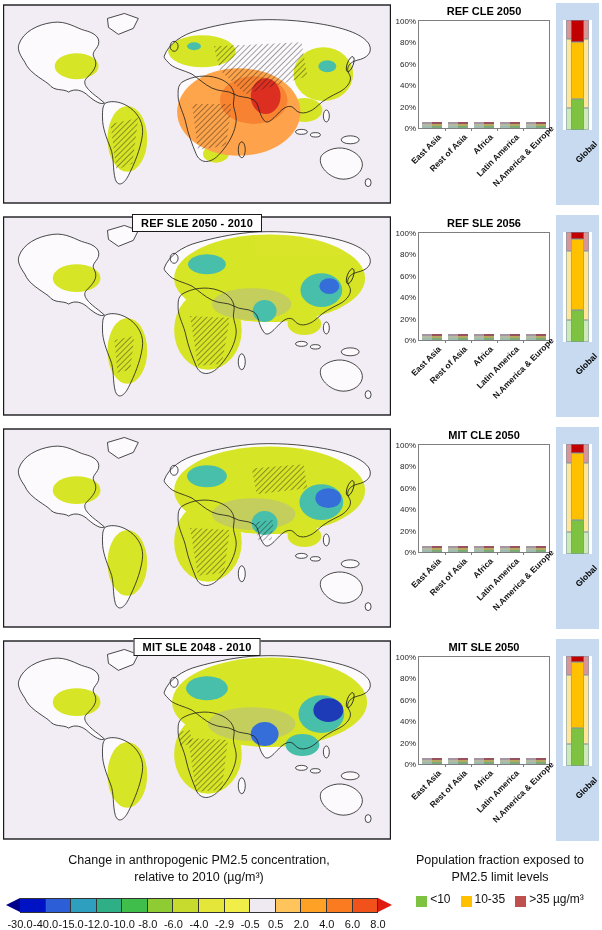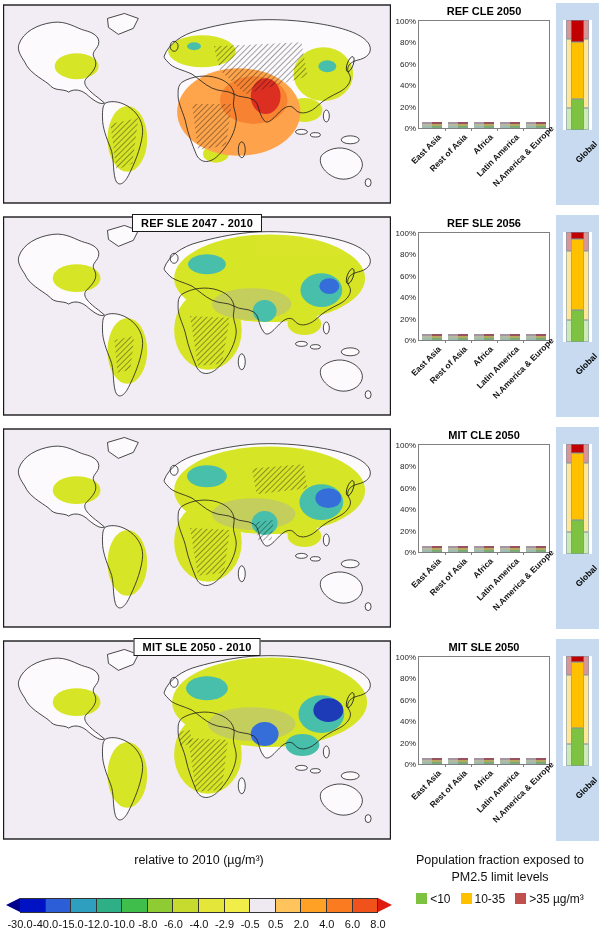--- a/index.html
+++ b/index.html
@@ -46,21 +46,21 @@
     display:flex;flex-direction:column-reverse;}
   .glab{position:absolute;top:136px;left:2px;font-size:8.5px;font-weight:bold;
     transform:rotate(-45deg);transform-origin:top right;width:34px;text-align:right;}
   
   .caption-left{position:absolute;left:0;top:852px;width:398px;text-align:center;
     font-size:12.5px;color:#111;line-height:1.35;}
   .caption-right{position:absolute;left:398px;top:852px;width:204px;text-align:center;
     font-size:12.5px;color:#111;line-height:1.35;}
   .exp-legend{display:flex;justify-content:center;gap:10px;margin-top:5px;
     font-size:12px;align-items:center;}
-  .exp-item{display:flex;align-items:center;gap:3px;}
+  .exp-item{display:flex;align-items:flex-end;gap:3px;}
   .sq{width:11px;height:11px;display:inline-block;}
   .cbar-wrap{position:absolute;left:6px;top:898px;width:386px;height:30px;}
   .cbar{position:absolute;left:14px;right:14px;top:0;height:13px;display:flex;
     border-top:1px solid #333;border-bottom:1px solid #333;}
   .cseg{flex:1;height:100%;border-right:1px solid #333;}
   .cseg:last-child{border-right:none;}
   .arrow{position:absolute;top:-1px;width:0;height:0;
     border-top:7.5px solid transparent;border-bottom:7.5px solid transparent;}
   .arrowL{right:100%;border-right-width:14px;border-right-style:solid;}
   .arrowR{left:100%;border-left-width:14px;border-left-style:solid;}
@@ -235,21 +235,21 @@
         <ellipse cx="205" cy="48" rx="19" ry="10" fill="#3fbca6"></ellipse>
         <ellipse cx="320" cy="74" rx="21" ry="17" fill="#3fbca6"></ellipse>
         <ellipse cx="263" cy="95" rx="12" ry="11" fill="#3fbca6"></ellipse>
         <ellipse cx="328" cy="70" rx="10" ry="8" fill="#2b66d8"></ellipse>
       </g>
       <use href="#landmass" fill="none" stroke="#1a1a1a" stroke-width="0.8"></use>
       <polygon points="188,100 228,102 220,148 196,150" fill="url(#hatch)"></polygon>
       <polygon points="112,124 132,120 128,154 115,157" fill="url(#hatch)"></polygon>
       <rect x="0.5" y="0.5" width="389" height="199" fill="none" stroke="#1a1a1a" stroke-width="1.4"></rect>
     </svg>
-    <div class="map-title">REF SLE 2047 - 2010</div>
+    <div class="map-title">REF SLE 2050 - 2010</div>
   </div>
   <div class="chart-wrap">
     <div class="chart-title">REF SLE 2056</div>
     <div class="plot">
         <div class="ytick" style="top: 0%;">100%</div>
         <div class="ytick" style="top: 20%;">80%</div>
         <div class="ytick" style="top: 40%;">60%</div>
         <div class="ytick" style="top: 60%;">40%</div>
         <div class="ytick" style="top: 80%;">20%</div>
         <div class="ytick" style="top: 100%;">0%</div>
@@ -485,21 +485,21 @@
         <ellipse cx="301" cy="105" rx="17" ry="11" fill="#3fbca6"></ellipse>
         <ellipse cx="320" cy="74" rx="23" ry="19" fill="#3fbca6"></ellipse>
         <ellipse cx="263" cy="94" rx="14" ry="12" fill="#2b66d8"></ellipse>
         <ellipse cx="327" cy="70" rx="15" ry="12" fill="#1230b4"></ellipse>
       </g>
       <use href="#landmass" fill="none" stroke="#1a1a1a" stroke-width="0.8"></use>
       <polygon points="186,98 226,100 220,150 194,152" fill="url(#hatch)"></polygon>
       <polygon points="176,92 188,90 190,104 178,106" fill="url(#hatch)"></polygon>
       <rect x="0.5" y="0.5" width="389" height="199" fill="none" stroke="#1a1a1a" stroke-width="1.4"></rect>
     </svg>
-    <div class="map-title">MIT SLE 2050 - 2010</div>
+    <div class="map-title">MIT SLE 2048 - 2010</div>
   </div>
   <div class="chart-wrap">
     <div class="chart-title">MIT SLE 2050</div>
     <div class="plot">
         <div class="ytick" style="top: 0%;">100%</div>
         <div class="ytick" style="top: 20%;">80%</div>
         <div class="ytick" style="top: 40%;">60%</div>
         <div class="ytick" style="top: 60%;">40%</div>
         <div class="ytick" style="top: 80%;">20%</div>
         <div class="ytick" style="top: 100%;">0%</div>
@@ -589,20 +589,21 @@
           <div class="seg" style="height: 35%; background: rgb(125, 194, 65);"></div>
           <div class="seg" style="height: 60%; background: rgb(255, 192, 0);"></div>
           <div class="seg" style="height: 5%; background: rgb(192, 0, 0);"></div>
         </div>
       </div>
     <div class="glab">Global</div>
   </div>
 </div>
 
 <div class="caption-left">
+  <div>Change in anthropogenic PM2.5 concentration,</div>
   <div>relative to 2010  (µg/m³)</div>
 </div>
 <div class="caption-right">
   <div>Population fraction exposed to</div>
   <div>PM2.5 limit levels</div>
   <div class="exp-legend" id="exp-legend">
       <span class="exp-item">
         <span class="sq" style="background: rgb(125, 194, 65);"></span>
         <span>&lt;10</span>
       </span>

